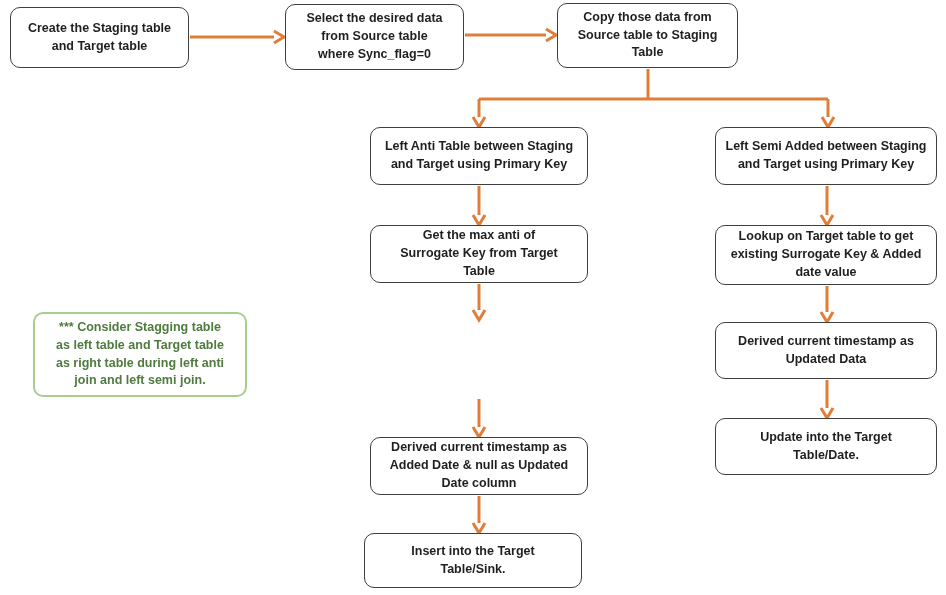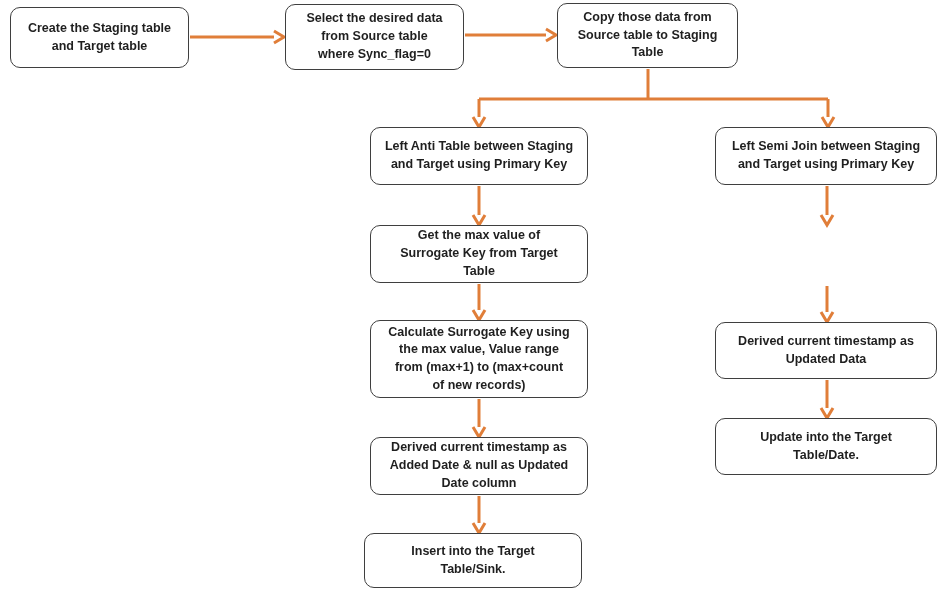--- a/index.html
+++ b/index.html
@@ -79,40 +79,43 @@
 from Source table
 where Sync_flag=0</div>
 
   <div class="node" style="left:557px;top:3px;width:181px;height:65px">Copy those data from
 Source table to Staging
 Table</div>
 
   <div class="node" style="left:370px;top:127px;width:218px;height:58px">Left Anti Table between Staging
 and Target using Primary Key</div>
 
-  <div class="node" style="left:370px;top:225px;width:218px;height:58px">Get the max value of
+  <div class="node" style="left:370px;top:225px;width:218px;height:58px">Get the max anti of
 Surrogate Key from Target
 Table</div>
 
-  <div class="node" style="left:370px;top:320px;width:218px;height:78px">Calculate Surrogate Key using
-the max value, Value range
-from (max+1) to (max+count
-of new records)</div>
 
   <div class="node" style="left:370px;top:437px;width:218px;height:58px">Derived current timestamp as
 Added Date &amp; null as Updated
 Date column</div>
 
   <div class="node" style="left:364px;top:533px;width:218px;height:55px">Insert into the Target
 Table/Sink.</div>
 
-  <div class="node" style="left:715px;top:127px;width:222px;height:58px">Left Semi Join between Staging
+  <div class="node" style="left:715px;top:127px;width:222px;height:58px">Left Semi Added between Staging
 and Target using Primary Key</div>
 
+  <div class="node" style="left:715px;top:225px;width:222px;height:60px">Lookup on Target table to get
+existing Surrogate Key &amp; Added
+date value</div>
 
   <div class="node" style="left:715px;top:322px;width:222px;height:57px">Derived current timestamp as
 Updated Data</div>
 
   <div class="node" style="left:715px;top:418px;width:222px;height:57px">Update into the Target
 Table/Date.</div>
 
+  <div class="node note" style="left:33px;top:312px;width:214px;height:85px">*** Consider Stagging table
+as left table and Target table
+as right table during left anti
+join and left semi join.</div>
 
 </div>
 
 </body></html>

